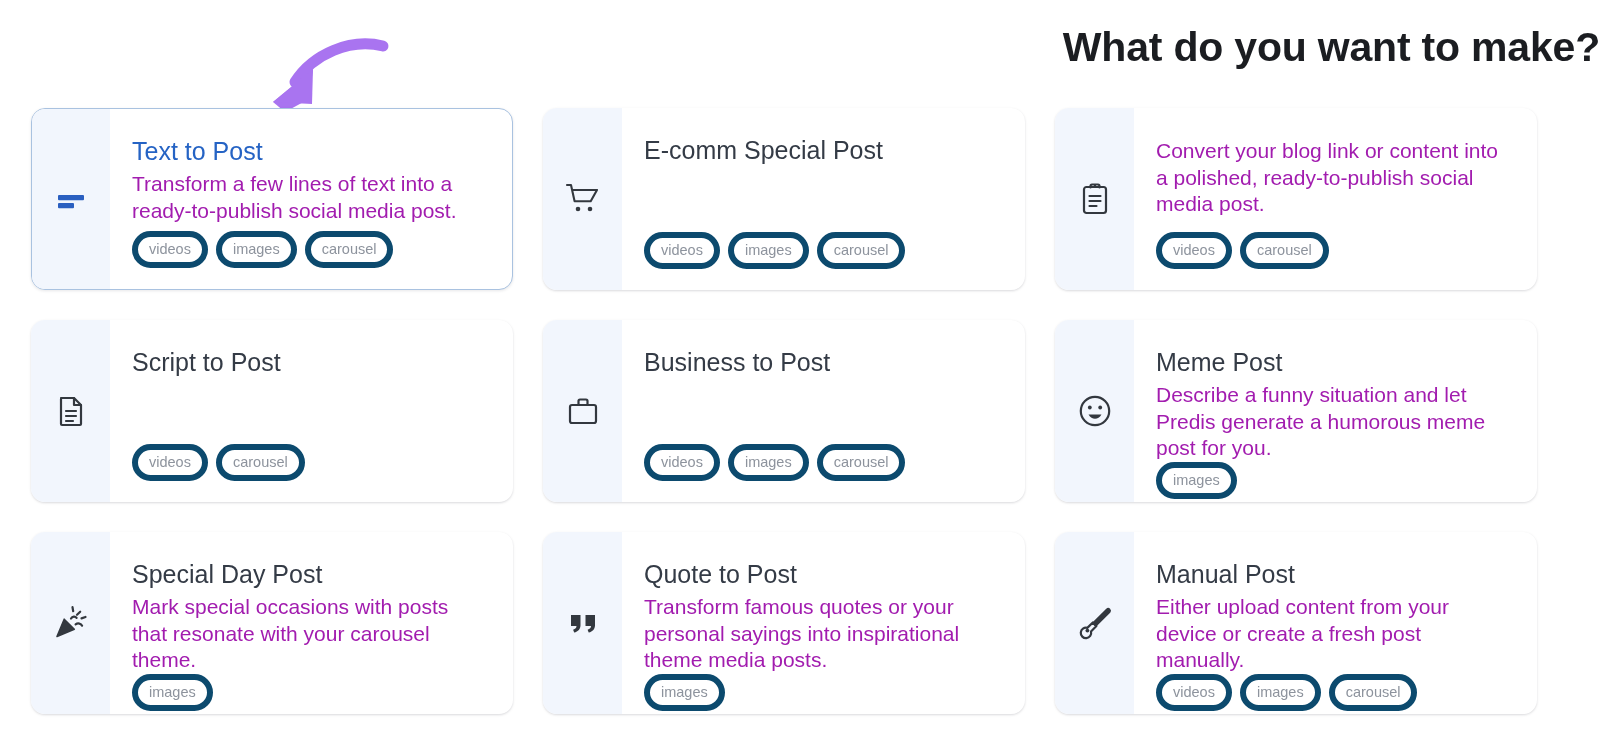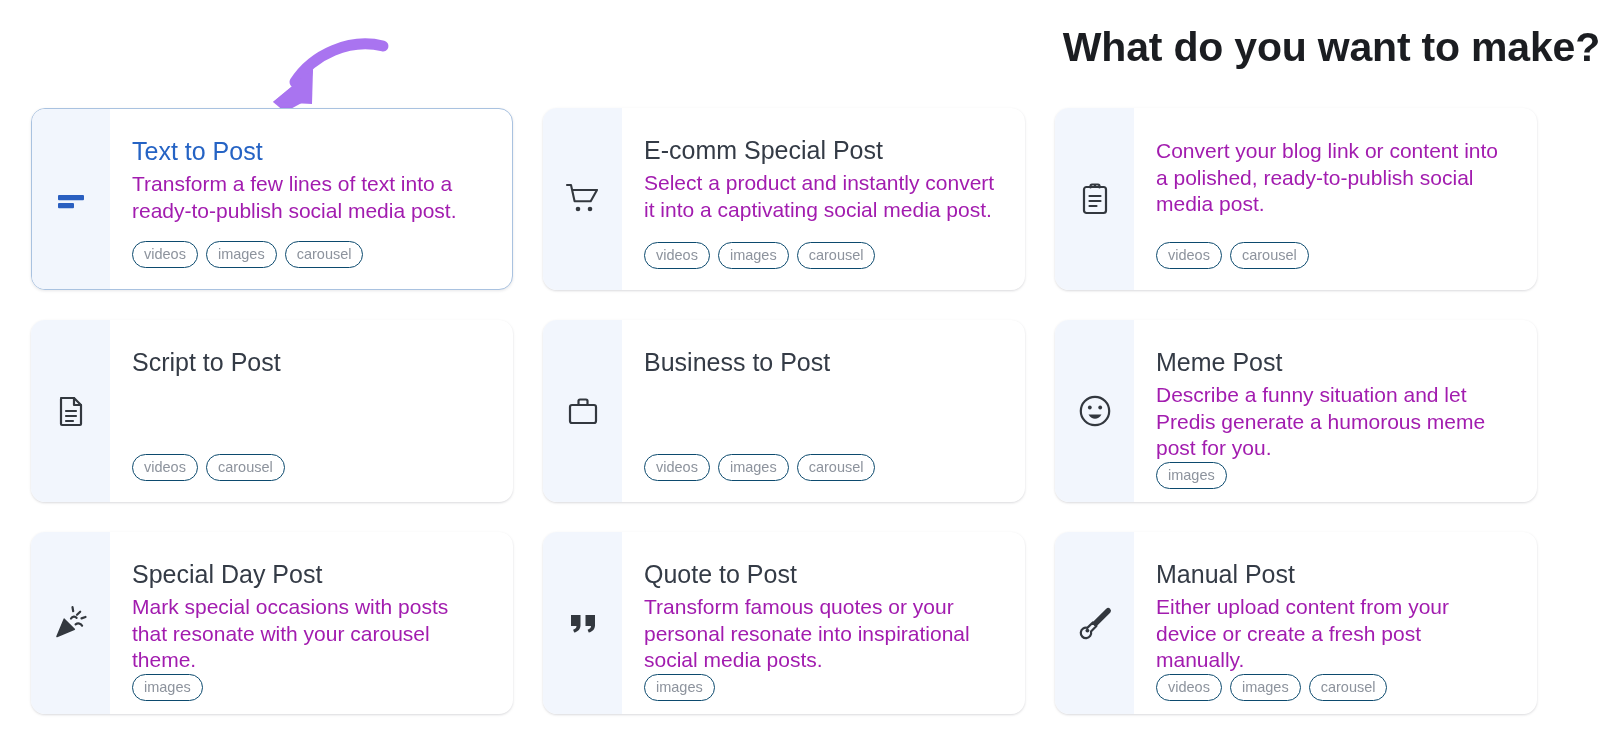--- a/index.html
+++ b/index.html
@@ -102,21 +102,21 @@
     max-width: 352px;
   }
 
   .card-tags {
     margin-top: auto;
     margin-bottom: 21px;
     display: flex;
     gap: 8px;
   }
   .tag {
-    border: 1px solid #0c4a6e;
+    border: 6px solid #0c4a6e;
     border-radius: 999px;
     padding: 3px 11px 4px 11px;
     font-size: 14.5px;
     color: #8d939d;
     line-height: 18px;
     white-space: nowrap;
   }
 
   svg { display: block; }
 </style>
@@ -160,21 +160,20 @@
           <span>
             <svg width="38" height="38" viewBox="0 0 38 38" fill="none" stroke="#33383f" stroke-width="2.1" stroke-linecap="round" stroke-linejoin="round">
               <path d="M3 5h4l3.6 16.2h16.1L33 10H9.3"></path>
               <circle cx="14" cy="29" r="2.3" fill="#33383f" stroke="none"></circle>
               <circle cx="26" cy="29" r="2.3" fill="#33383f" stroke="none"></circle>
             </svg>
           </span>
         </div>
         <div class="card-body">
           <div class="card-title">E-comm Special Post</div>
-          <div class="card-desc">Select a product and instantly convert it into a captivating social media post.</div>
           <div class="card-tags">
             <span class="tag">videos</span>
             <span class="tag">images</span>
             <span class="tag">carousel</span>
           </div>
         </div>
       </div>
       <div class="card">
         <div class="card-icon-panel">
           <span>
@@ -272,21 +271,21 @@
         <div class="card-icon-panel">
           <span>
             <svg width="34" height="34" viewBox="0 0 34 34">
               <path d="M5 9h9.5v10.2c0 3.8-2.3 6.4-6.3 7.4l-1.1-2.8c2.3-.7 3.4-2 3.4-3.7H5z" fill="#33383f"></path>
               <path d="M19.5 9H29v10.2c0 3.8-2.3 6.4-6.3 7.4l-1.1-2.8c2.3-.7 3.4-2 3.4-3.7h-5.5z" fill="#33383f"></path>
             </svg>
           </span>
         </div>
         <div class="card-body">
           <div class="card-title">Quote to Post</div>
-          <div class="card-desc">Transform famous quotes or your personal resonate into inspirational social media posts.</div>
+          <div class="card-desc">Transform famous quotes or your personal sayings into inspirational theme media posts.</div>
           <div class="card-tags">
             <span class="tag">images</span>
           </div>
         </div>
       </div>
       <div class="card">
         <div class="card-icon-panel">
           <span>
             <svg width="36" height="36" viewBox="0 0 36 36" fill="none" stroke="#33383f" stroke-width="2.2" stroke-linecap="round" stroke-linejoin="round">
               <path d="M30 4.5L16.4 18.1l2.4 2.4L32.4 6.9a1.7 1.7 0 0 0-2.4-2.4z" fill="#33383f"></path>

